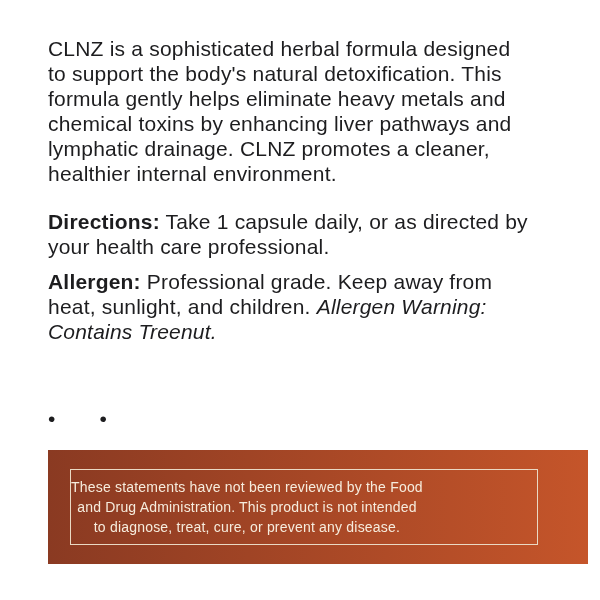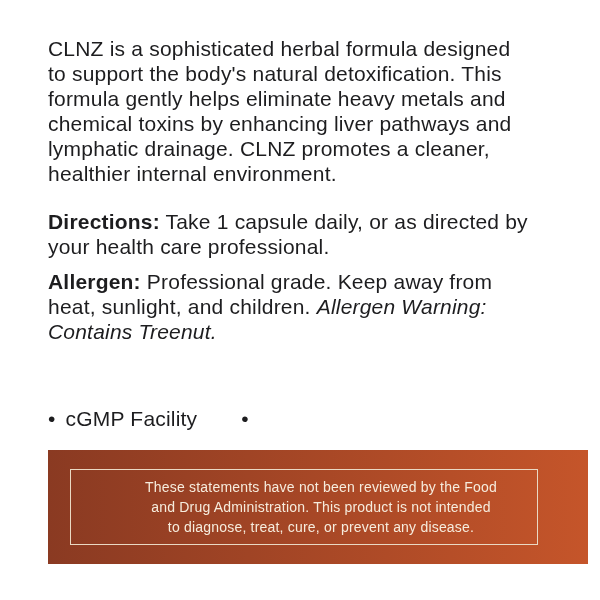--- a/index.html
+++ b/index.html
@@ -69,22 +69,20 @@
   }
   .disclaimer-border {
     position: absolute;
     left: 22px;
     top: 19px;
     right: 50px;
     bottom: 19px;
     border: 1.5px solid #ead9c4;
     display: flex;
     align-items: center;
-    justify-content: center;
-    padding-left: 34px;
   }
   .disclaimer-text {
     margin: 0;
     font-size: 14px;
     line-height: 20px;
     letter-spacing: 0.2px;
     text-align: center;
     white-space: pre-line;
     color: #f6ecdd;
   }
@@ -106,21 +104,20 @@
     <p class="para"><span class="lead">Directions:</span><span> Take 1 capsule daily, or as directed by
 your health care professional.</span></p>
 
     <p class="para"><span class="lead">Allergen:</span><span> Professional grade. Keep away from
 heat, sunlight, and children. </span><span class="ital">Allergen Warning:
 Contains Treenut.</span></p>
 
     <div class="badge-row">
       <div class="badge-item">
         <span class="bullet">•</span>
-        <span>cGMP Facility</span>
       </div>
       <div class="badge-item">
         <span class="bullet">•</span>
       </div>
     </div>
 
   </div>
 
   <div class="disclaimer-panel" style="background: linear-gradient(90deg, rgb(138, 58, 34) 0%, rgb(197, 85, 42) 100%);">
     <div class="disclaimer-border" style="border-color: rgb(234, 217, 196);">

